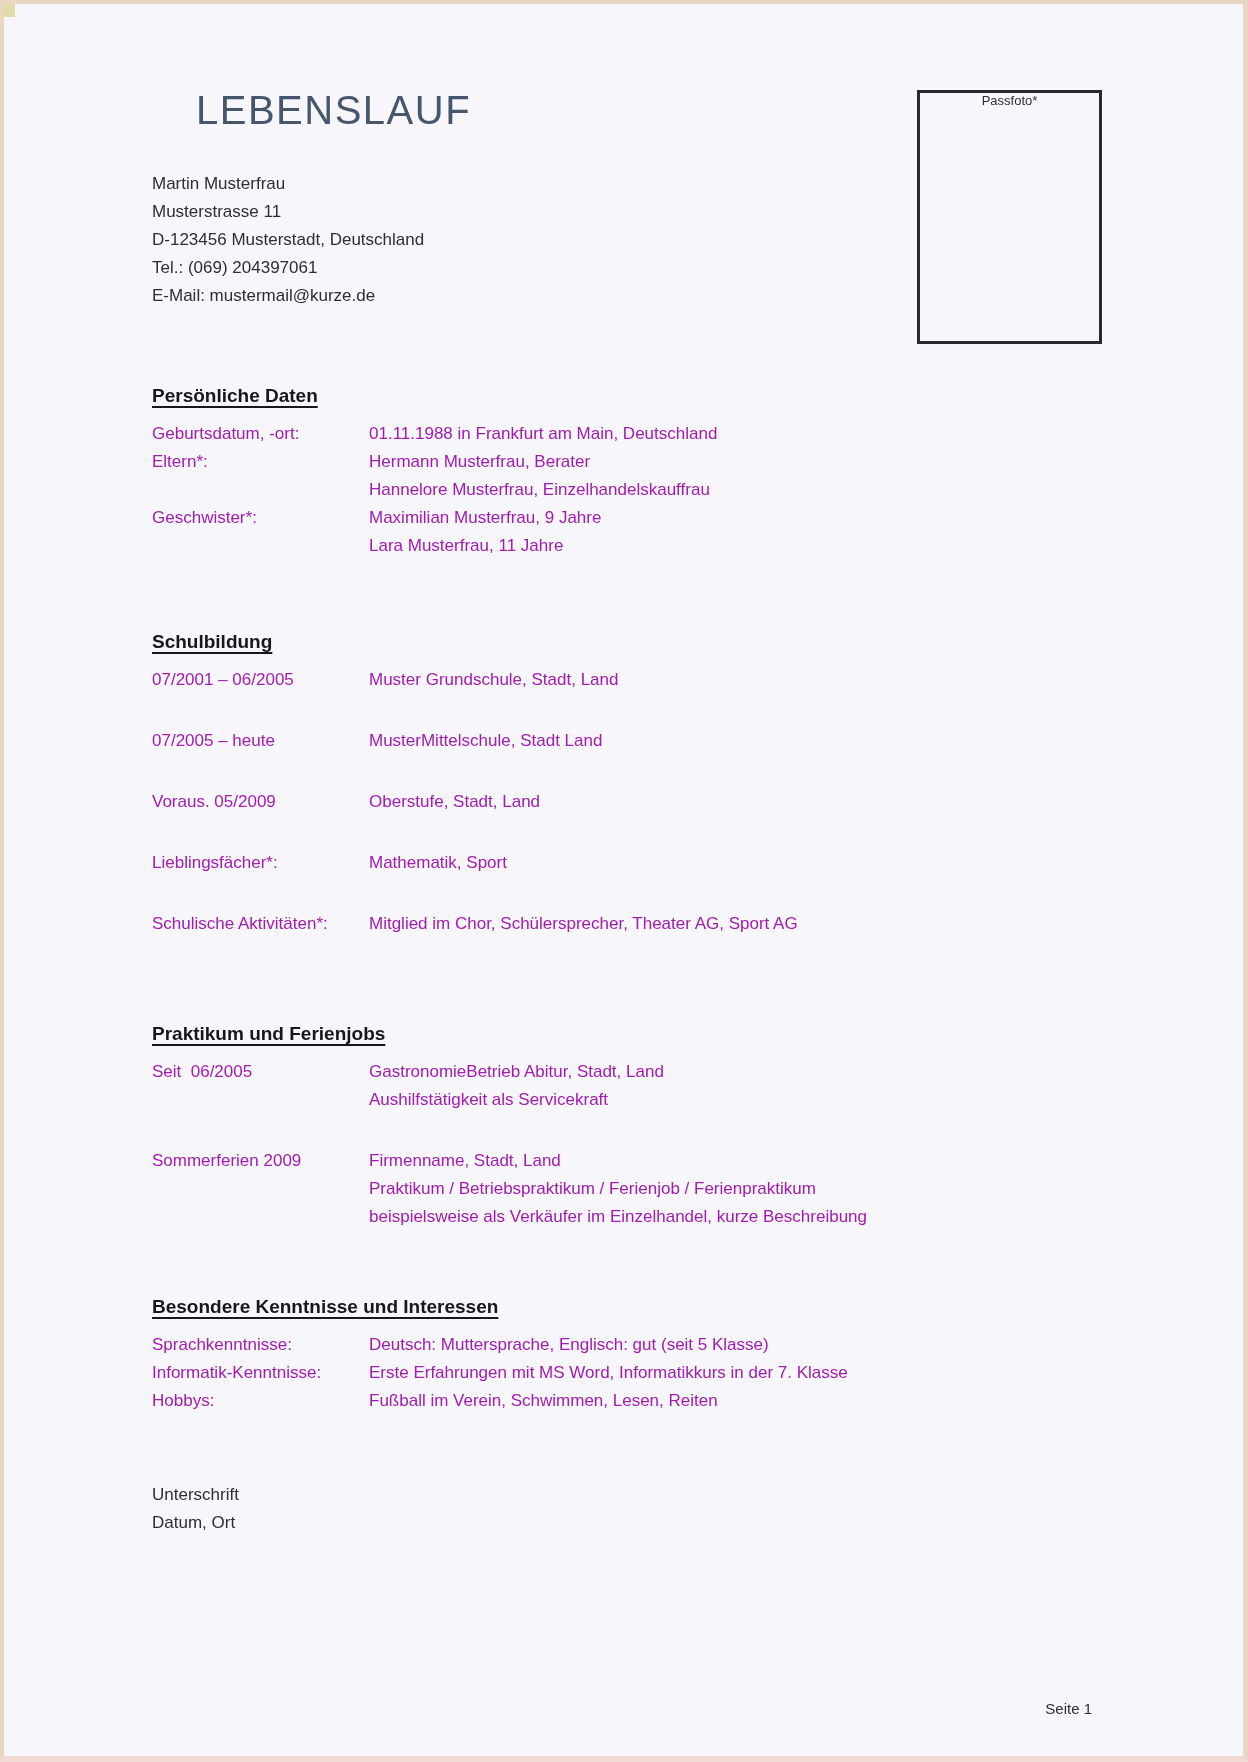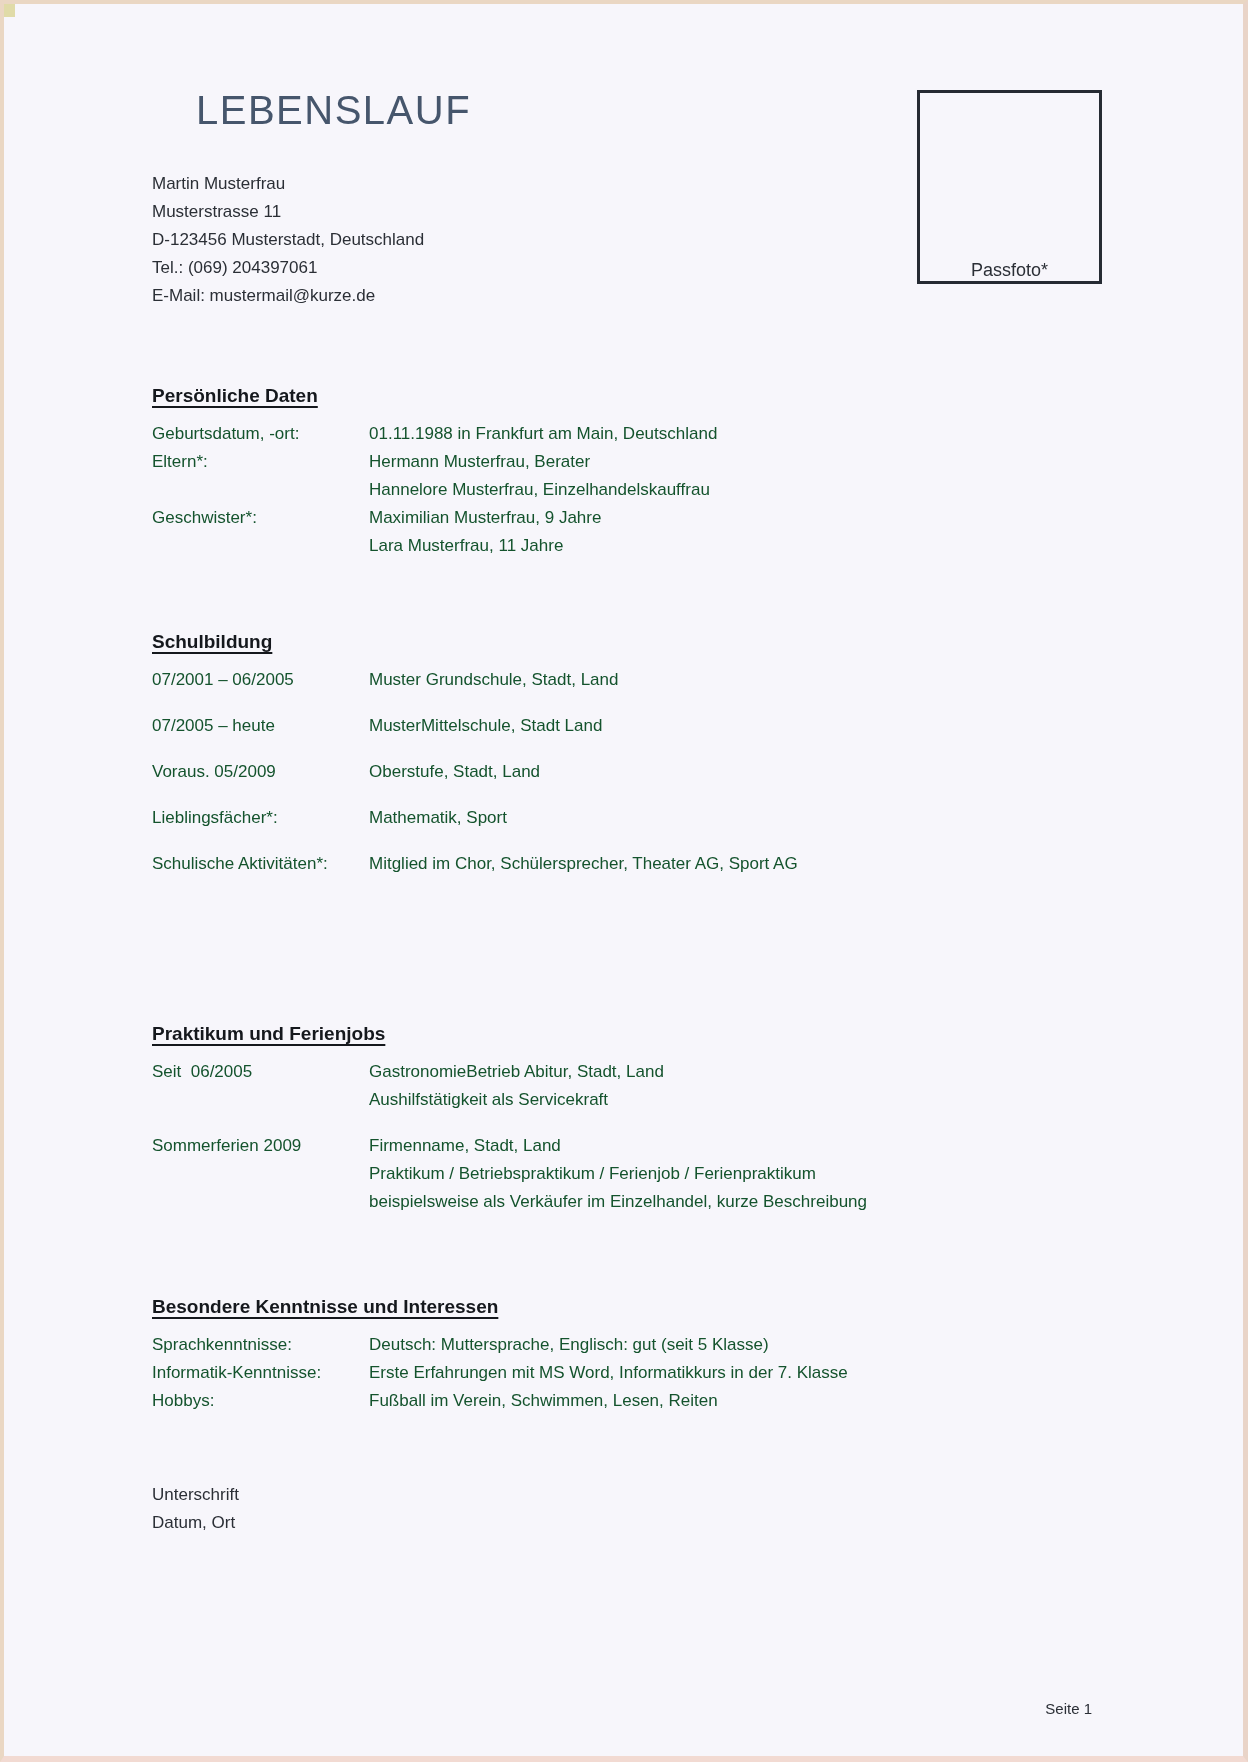--- a/index.html
+++ b/index.html
@@ -25,40 +25,40 @@
     position:absolute;left:148px;top:84px;
     font-size:40px;font-weight:400;letter-spacing:1.5px;
     color:#46566c;
     margin-left:44px;
   }
   .contact{
     position:absolute;left:148px;top:166px;
     font-size:17px;line-height:28px;color:#2b2f36;
   }
   .photo-box{
-    position:absolute;left:913px;top:86px;width:185px;height:194px;
+    position:absolute;left:913px;top:86px;width:185px;height:254px;
     box-sizing:border-box;border:3px solid #262b33;
-    display:flex;align-items:flex-end;justify-content:center;
-    font-size:18px;color:#2b2f36;background:#f7f6fb;
+    display:flex;align-items:flex-start;justify-content:center;
+    font-size:13px;color:#2b2f36;background:#f7f6fb;
   }
   .sections{position:absolute;inset:0;pointer-events:none}
   .section{position:absolute;left:148px;right:110px;pointer-events:auto}
   .section[data-idx="0"]{top:381px}
   .section[data-idx="1"]{top:627px}
   .section[data-idx="2"]{top:1019px}
   .section[data-idx="3"]{top:1292px}
   .section-heading{
     font-size:19px;font-weight:bold;color:#15181d;
     text-decoration:underline;
     text-decoration-thickness:2px;
     text-underline-offset:4px;
     margin:0 0 13px 0;
   }
-  .row{display:flex;align-items:flex-start;font-size:17px;line-height:28px;color:#14532d}
-  .row.gap{margin-top:18px}
+  .row{display:flex;align-items:flex-start;font-size:17px;line-height:28px;color:#a21caf}
+  .row.gap{margin-top:33px}
   .row-label{width:217px;flex:none}
   .row-values{flex:1}
   .signature{
     position:absolute;left:148px;top:1477px;
     font-size:17px;line-height:28px;color:#2b2f36;
   }
   .footer{
     position:absolute;right:151px;top:1696px;
     font-size:15px;color:#2b2f36;
   }

